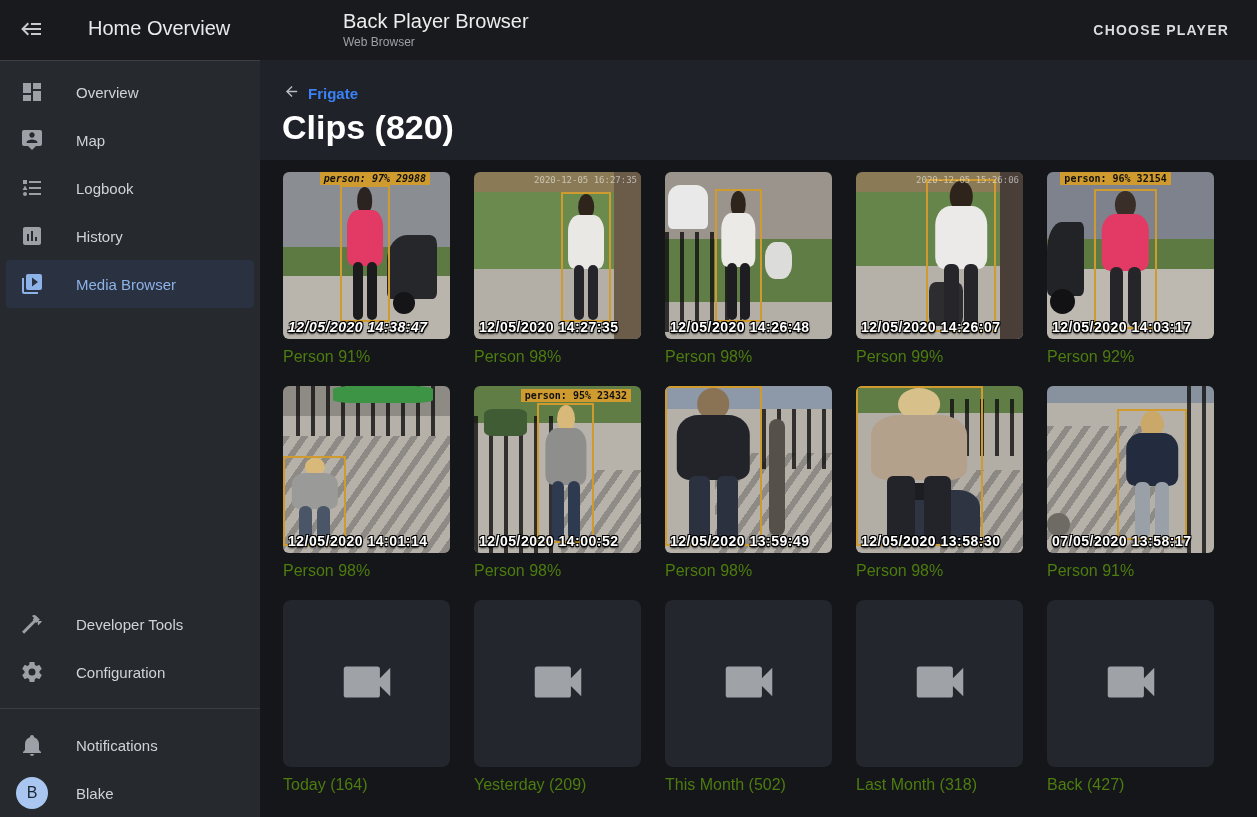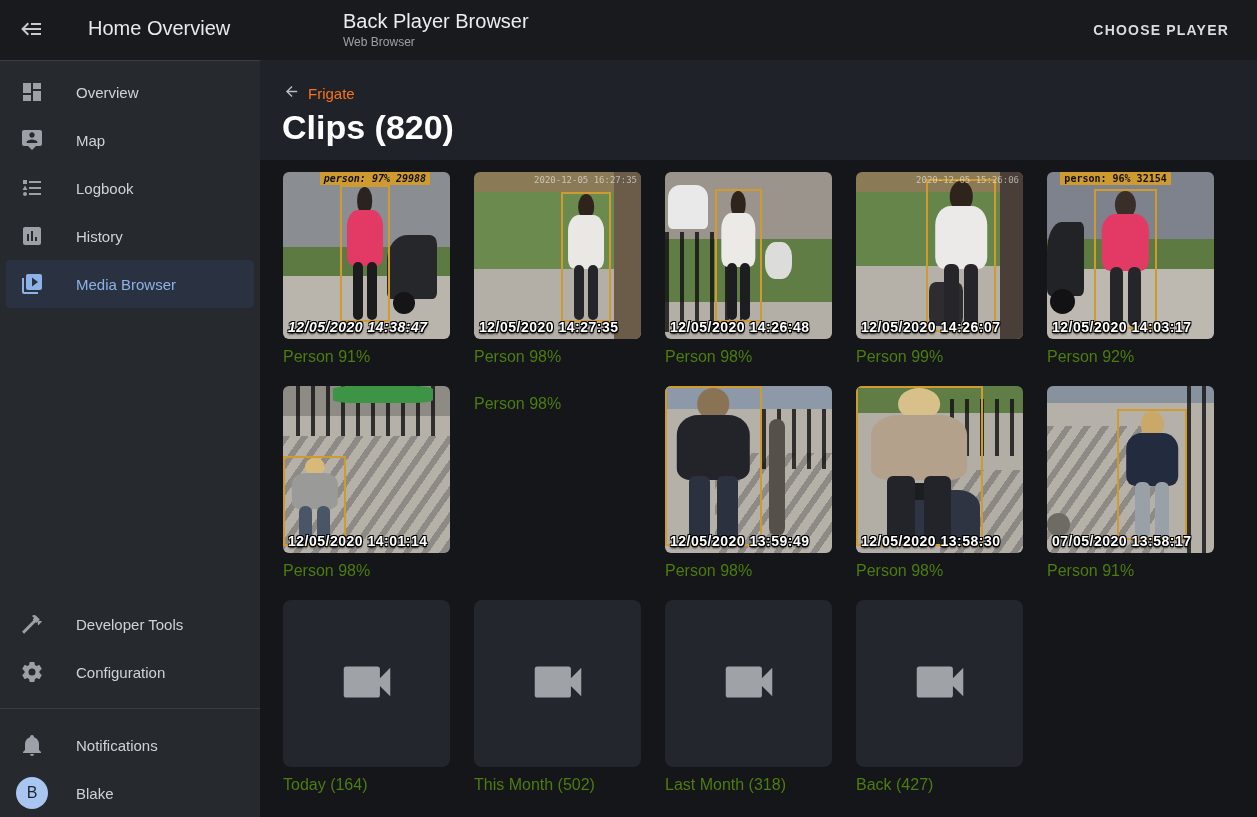--- a/index.html
+++ b/index.html
@@ -36,21 +36,21 @@
   .side-divider { height:1px; background:#3a3e44; margin:12px 0; }
   .avatar { width:32px; height:32px; border-radius:50%; background:#a8c6f0; color:#1a2430;
             font-size:16px; font-weight:500; display:flex; align-items:center;
             justify-content:center; margin-left:10px; flex:0 0 32px; }
   .side-item .avatar + .lbl { margin-left:28px; }
 
   
   .page-header { position:absolute; left:260px; top:60px; right:0; height:100px;
                  background:#1f2228; z-index:10; }
   .breadcrumb { position:absolute; left:23px; top:23px; display:flex; align-items:center;
-                gap:8px; color:#f97316; font-size:15px; cursor:pointer; }
+                gap:8px; color:#3b82f6; font-size:15px; cursor:pointer;font-weight:bold; }
   .breadcrumb svg { width:17px; height:17px; fill:#b9bcc0; }
   .clips-title { position:absolute; left:22px; top:48px; font-size:34px; font-weight:700; color:#ffffff; }
 
   
   .content { position:absolute; left:260px; top:160px; right:0; bottom:0;
              background:#141619; overflow:hidden; }
   .grid { position:absolute; left:23px; top:12px; display:grid;
           grid-template-columns:repeat(5, 167px); column-gap:24px; row-gap:20px; }
   .cell { width:167px; }
   .thumb { position:relative; width:167px; height:167px; border-radius:6px;
@@ -267,20 +267,35 @@
               <div class="torso" style="background: rgb(154, 154, 152);"></div>
               <div class="legL" style="background: rgb(74, 86, 104);"></div>
               <div class="legR" style="background: rgb(74, 86, 104);"></div>
             </div>
           </div>
           <div class="tstamp">12/05/2020 14:01:14</div>
         </div>
         <div class="caption">Person 98%</div>
       </div>
       <div class="cell">
+        <div class="thumb" style="background: linear-gradient(rgb(95, 125, 69) 0%, rgb(95, 125, 69) 22%, rgb(183, 178, 170) 22%, rgb(183, 178, 170) 100%);">
+          <div class="overlay" style="left: 0%; top: 18%; width: 52%; height: 82%; background: repeating-linear-gradient(90deg, rgba(15, 15, 15, 0.8) 0px, rgba(15, 15, 15, 0.8) 4px, transparent 4px, transparent 15px);"></div>
+          <div class="overlay" style="left: 52%; top: 50%; width: 48%; height: 50%; background: repeating-linear-gradient(125deg, rgba(40, 40, 45, 0.28) 0px, rgba(40, 40, 45, 0.28) 6px, transparent 6px, transparent 15px);"></div>
+          <div class="prop" style="left: 6%; top: 14%; width: 26%; height: 16%; background: rgb(63, 92, 52); border-radius: 20%;"></div>
+          <div class="det-box" style="left: 38%; top: 10%; width: 34%; height: 84%;">
+            <div class="fig">
+              <div class="head" style="background: rgb(217, 185, 122);"></div>
+              <div class="torso" style="background: rgb(142, 142, 140);"></div>
+              <div class="legL" style="background: rgb(46, 58, 80);"></div>
+              <div class="legR" style="background: rgb(46, 58, 80);"></div>
+            </div>
+          </div>
+          <div class="chip" style="left: 28%; top: 2%;">person: 95% 23432</div>
+          <div class="tstamp">12/05/2020 14:00:52</div>
+        </div>
         <div class="caption">Person 98%</div>
       </div>
       <div class="cell">
         <div class="thumb" style="background: linear-gradient(rgb(141, 152, 168) 0%, rgb(141, 152, 168) 14%, rgb(181, 176, 168) 14%, rgb(181, 176, 168) 100%);">
           <div class="overlay" style="left: 30%; top: 40%; width: 70%; height: 60%; background: repeating-linear-gradient(125deg, rgba(40, 40, 45, 0.28) 0px, rgba(40, 40, 45, 0.28) 6px, transparent 6px, transparent 15px);"></div>
           <div class="overlay" style="left: 58%; top: 14%; width: 42%; height: 36%; background: repeating-linear-gradient(90deg, rgba(15, 15, 15, 0.8) 0px, rgba(15, 15, 15, 0.8) 4px, transparent 4px, transparent 15px);"></div>
           <div class="prop" style="left: 62%; top: 20%; width: 10%; height: 70%; background: rgb(85, 80, 74); border-radius: 8px;"></div>
           <div class="det-box" style="left: 0%; top: 0%; width: 58%; height: 96%;">
             <div class="fig">
               <div class="head" style="background: rgb(138, 115, 85);"></div>
@@ -335,20 +350,28 @@
             </svg></span>
         </div>
         <div class="caption">Today (164)</div>
       </div>
       <div class="cell">
         <div class="folder-thumb">
           <span><svg viewBox="0 0 24 24">
               <path d="M17,10.5V7A1,1 0 0,0 16,6H4A1,1 0 0,0 3,7V17A1,1 0 0,0 4,18H16A1,1 0 0,0 17,17V13.5L21,17.5V6.5L17,10.5Z"></path>
             </svg></span>
         </div>
+        <div class="caption">Yesterday (209)</div>
+      </div>
+      <div class="cell">
+        <div class="folder-thumb">
+          <span><svg viewBox="0 0 24 24">
+              <path d="M17,10.5V7A1,1 0 0,0 16,6H4A1,1 0 0,0 3,7V17A1,1 0 0,0 4,18H16A1,1 0 0,0 17,17V13.5L21,17.5V6.5L17,10.5Z"></path>
+            </svg></span>
+        </div>
         <div class="caption">This Month (502)</div>
       </div>
       <div class="cell">
         <div class="folder-thumb">
           <span><svg viewBox="0 0 24 24">
               <path d="M17,10.5V7A1,1 0 0,0 16,6H4A1,1 0 0,0 3,7V17A1,1 0 0,0 4,18H16A1,1 0 0,0 17,17V13.5L21,17.5V6.5L17,10.5Z"></path>
             </svg></span>
         </div>
         <div class="caption">Last Month (318)</div>
       </div>

